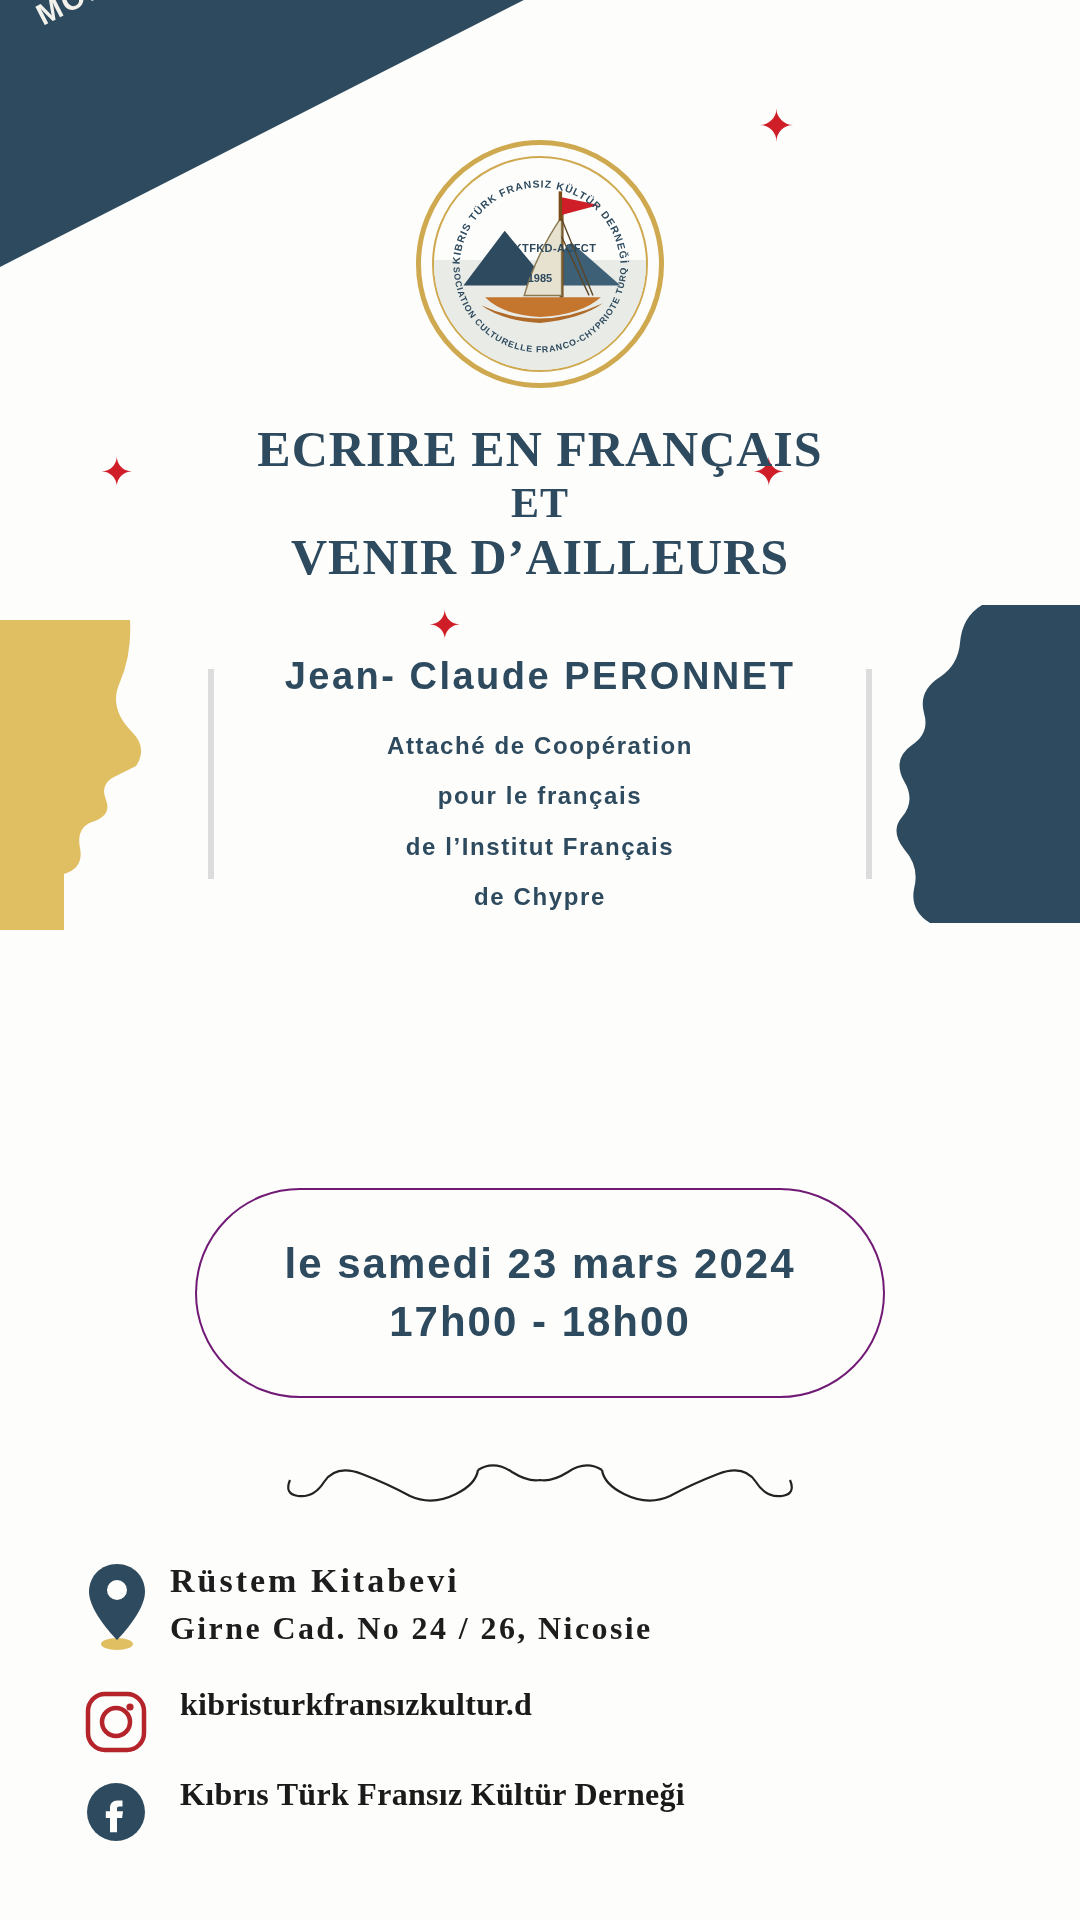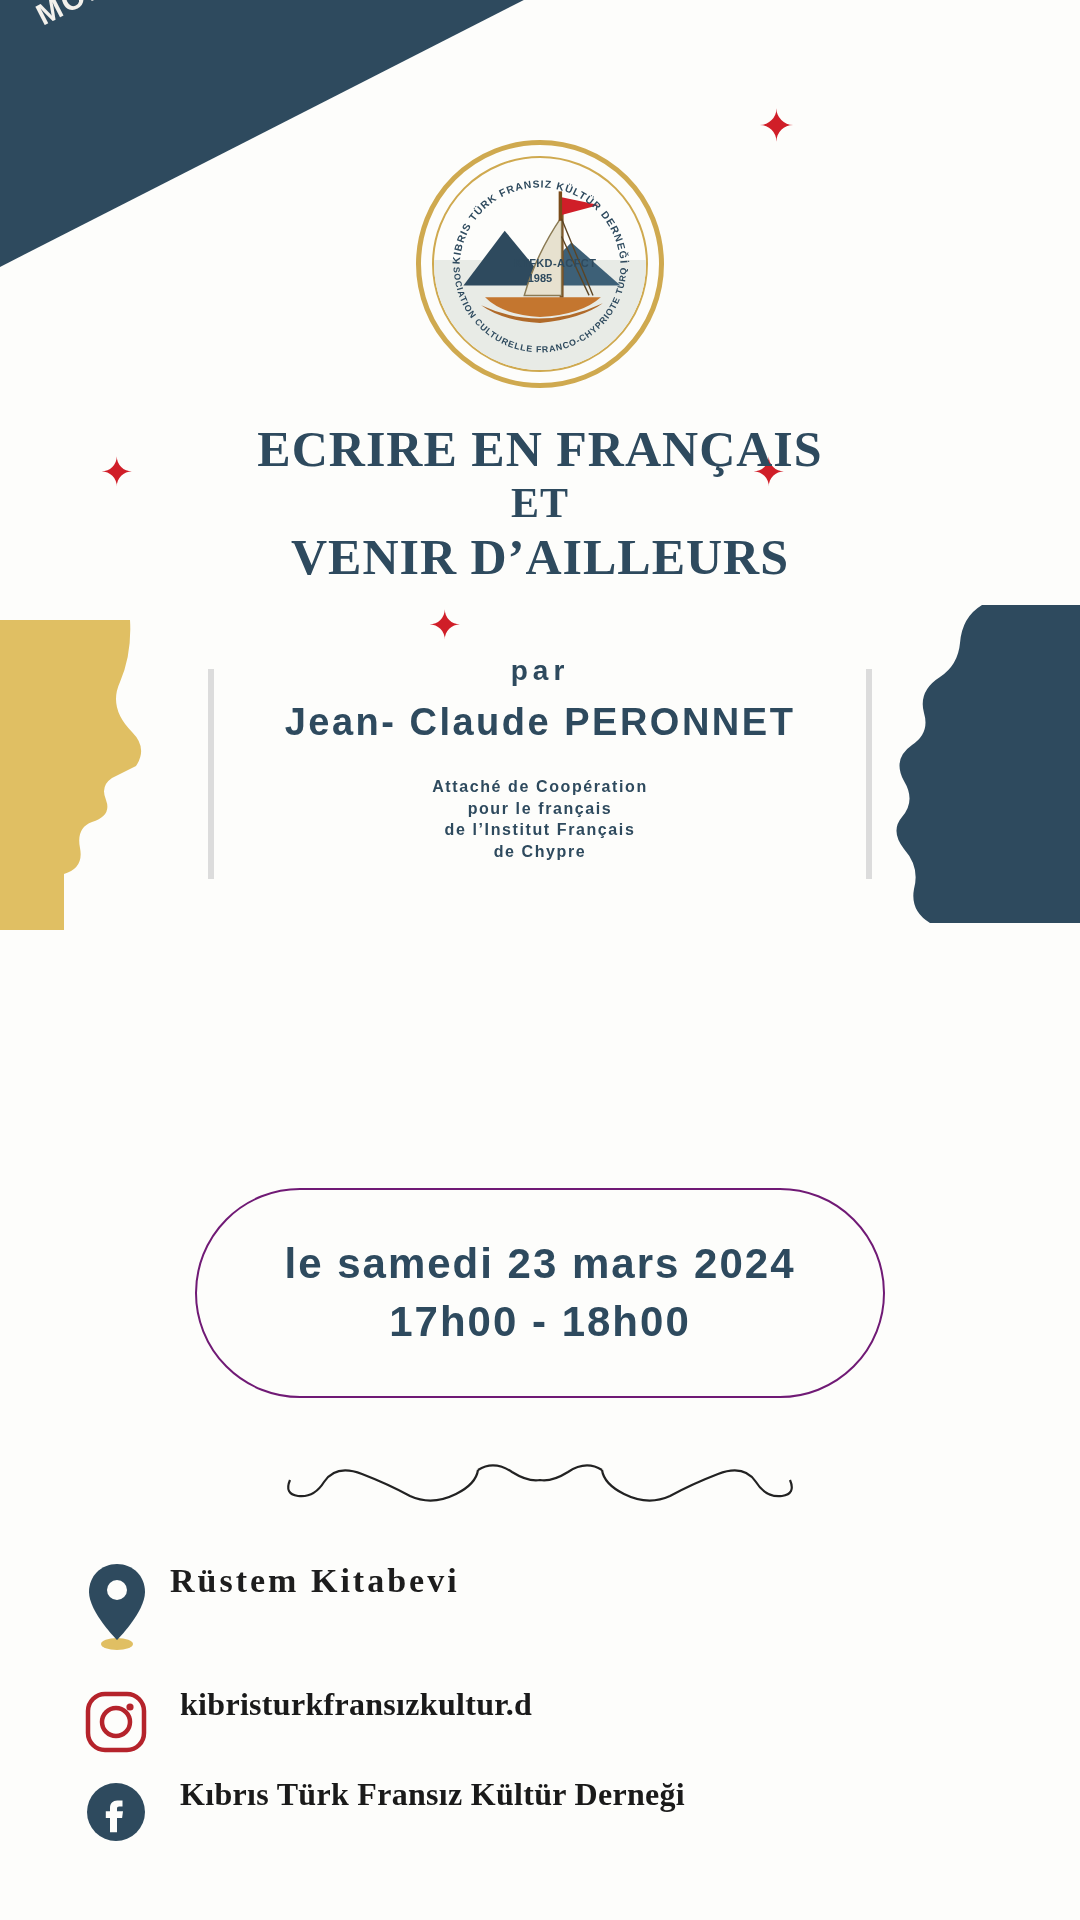--- a/index.html
+++ b/index.html
@@ -84,21 +84,21 @@
   }
   .logo-curve-text-bottom {
     font-family: "Liberation Sans", sans-serif;
     font-size: 9px;
     font-weight: bold;
     letter-spacing: 0.9px;
     fill: #2e4a5e;
   }
   .logo-center-text {
     position: absolute;
-    left: 0; right: 0; top: 99px;
+    left: 0; right: 0; top: 84px;
     text-align: center;
     font-family: "Liberation Sans", sans-serif;
     font-size: 11px;
     font-weight: bold;
     color: #2e4a5e;
     letter-spacing: 0.4px;
     padding-left: 30px;
   }
   .logo-center-year {
     position: absolute;
@@ -146,22 +146,23 @@
   .speaker-block::after  { right: -52px; }
   .speaker-par {
     font-size: 28px; font-weight: bold; letter-spacing: 5px;
     margin-bottom: 14px;
   }
   .speaker-name {
     font-size: 38px; font-weight: bold; letter-spacing: 2.5px;
     margin-bottom: 32px;
   }
   .speaker-role-line {
-    font-size: 16px; font-weight: bold; letter-spacing: 1.6px;
+    font-size: 24px; font-weight: bold; letter-spacing: 1.6px;
     line-height: 1.35;
+    margin-top: 18px;
   }
 
   
   .head-left {
     position: absolute;
     left: -20px; top: 620px;
     width: 200px; height: 310px;
   }
   .head-right {
     position: absolute;
@@ -305,21 +306,20 @@
   </div>
 
   <svg class="head-left" viewBox="0 0 200 310">
     <path d="M-40,0 L150,0 Q152,34 140,62 Q128,88 152,112 Q168,128 156,146 L132,158 Q120,166 126,180 Q132,196 112,202 Q96,208 100,228 Q104,248 84,254 L84,310 L-40,310 Z" fill="#e0bf63"></path>
   </svg>
   <svg class="head-right" viewBox="0 0 210 330">
     <path d="M250,0 L92,0 Q72,12 70,38 Q68,60 50,72 Q28,86 34,108 Q40,128 22,140 Q2,154 14,176 Q26,196 12,212 Q0,226 14,244 Q30,262 24,284 Q20,306 40,318 L250,318 Z" fill="#2e4a5e"></path>
   </svg>
 
   <div class="speaker-block">
-    <div class="speaker-par">par</div>
     <div class="speaker-name">Jean- Claude PERONNET</div>
     <div class="speaker-role-line">Attaché de Coopération</div>
     <div class="speaker-role-line">pour le français</div>
     <div class="speaker-role-line">de l’Institut Français</div>
     <div class="speaker-role-line">de Chypre</div>
   </div>
 
   <div class="date-pill">
     <div class="date-line-1">le samedi 23 mars 2024</div>
     <div class="date-line-2">17h00 - 18h00</div>
@@ -336,20 +336,21 @@
   <div class="contact">
 
     <div class="venue-row">
       <svg class="pin-icon" viewBox="0 0 70 92">
         <ellipse cx="35" cy="84" rx="16" ry="6" fill="#e0bf63"></ellipse>
         <path d="M35,4 C19,4 7,16 7,32 C7,52 35,80 35,80 C35,80 63,52 63,32 C63,16 51,4 35,4 Z" fill="#2e4a5e"></path>
         <circle cx="35" cy="30" r="10" fill="#fdfdfb"></circle>
       </svg>
       <div class="venue-text">
         <div class="venue-name">Rüstem Kitabevi</div>
+        <div class="venue-addr">Girne Cad. No 24 / 26, Nicosie</div>
       </div>
     </div>
 
     <div class="social-row">
       <div class="social-icon">
         <svg viewBox="0 0 64 64" width="64" height="64">
           <rect x="4" y="4" width="56" height="56" rx="17" fill="none" stroke="#b5232b" stroke-width="4.5"></rect>
           <circle cx="32" cy="32" r="14" fill="none" stroke="#b5232b" stroke-width="4.5"></circle>
           <circle cx="46" cy="17" r="3.6" fill="#b5232b"></circle>
         </svg>

